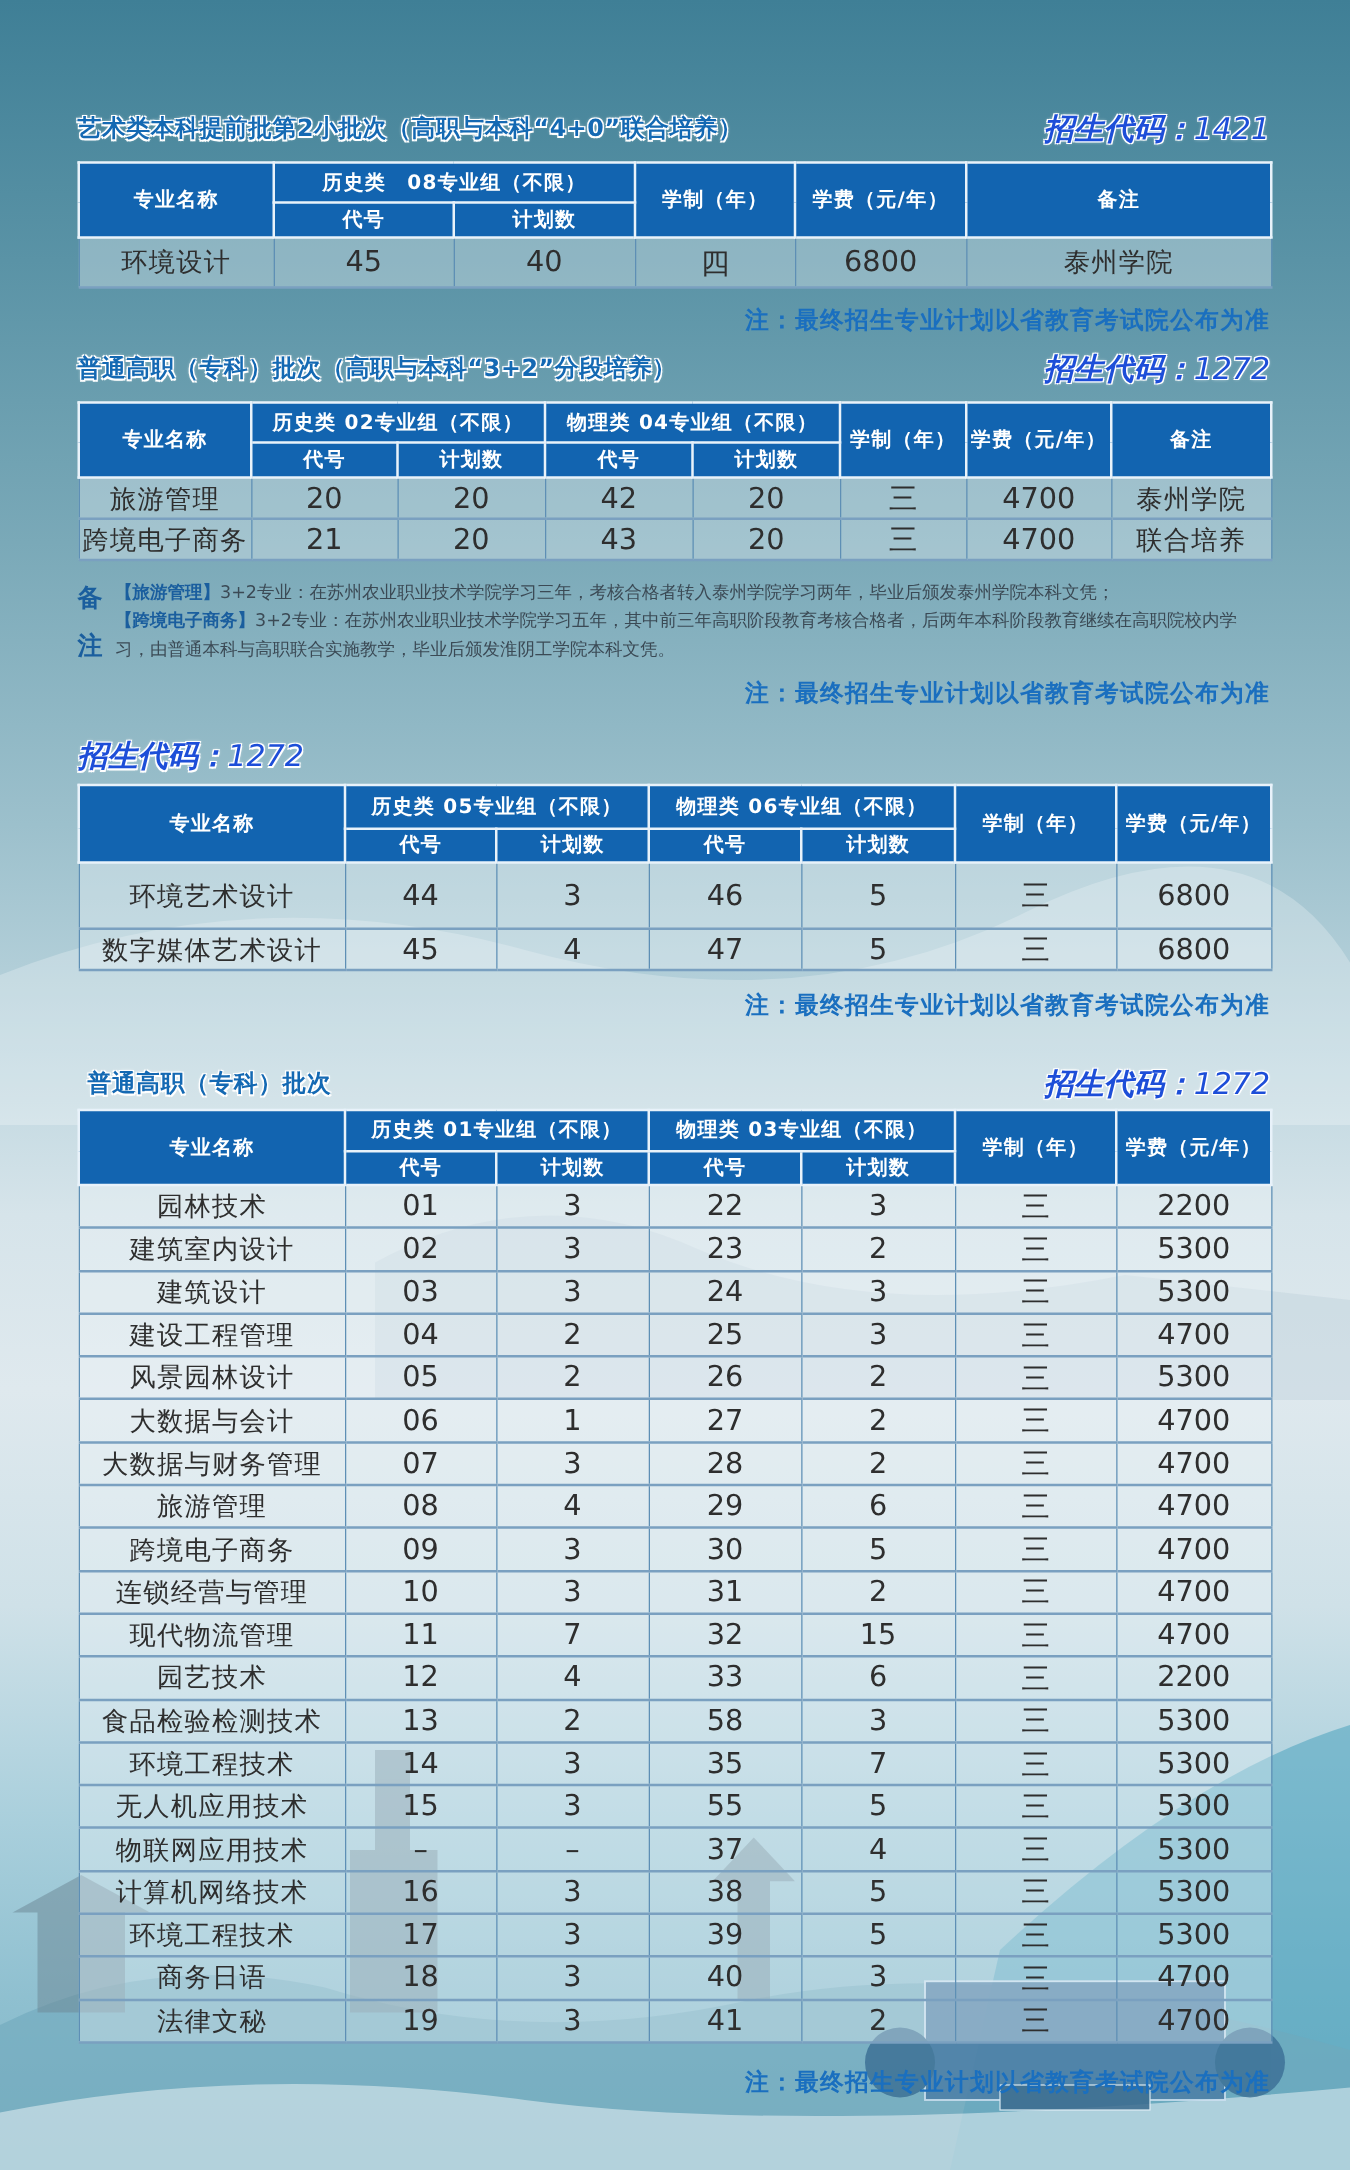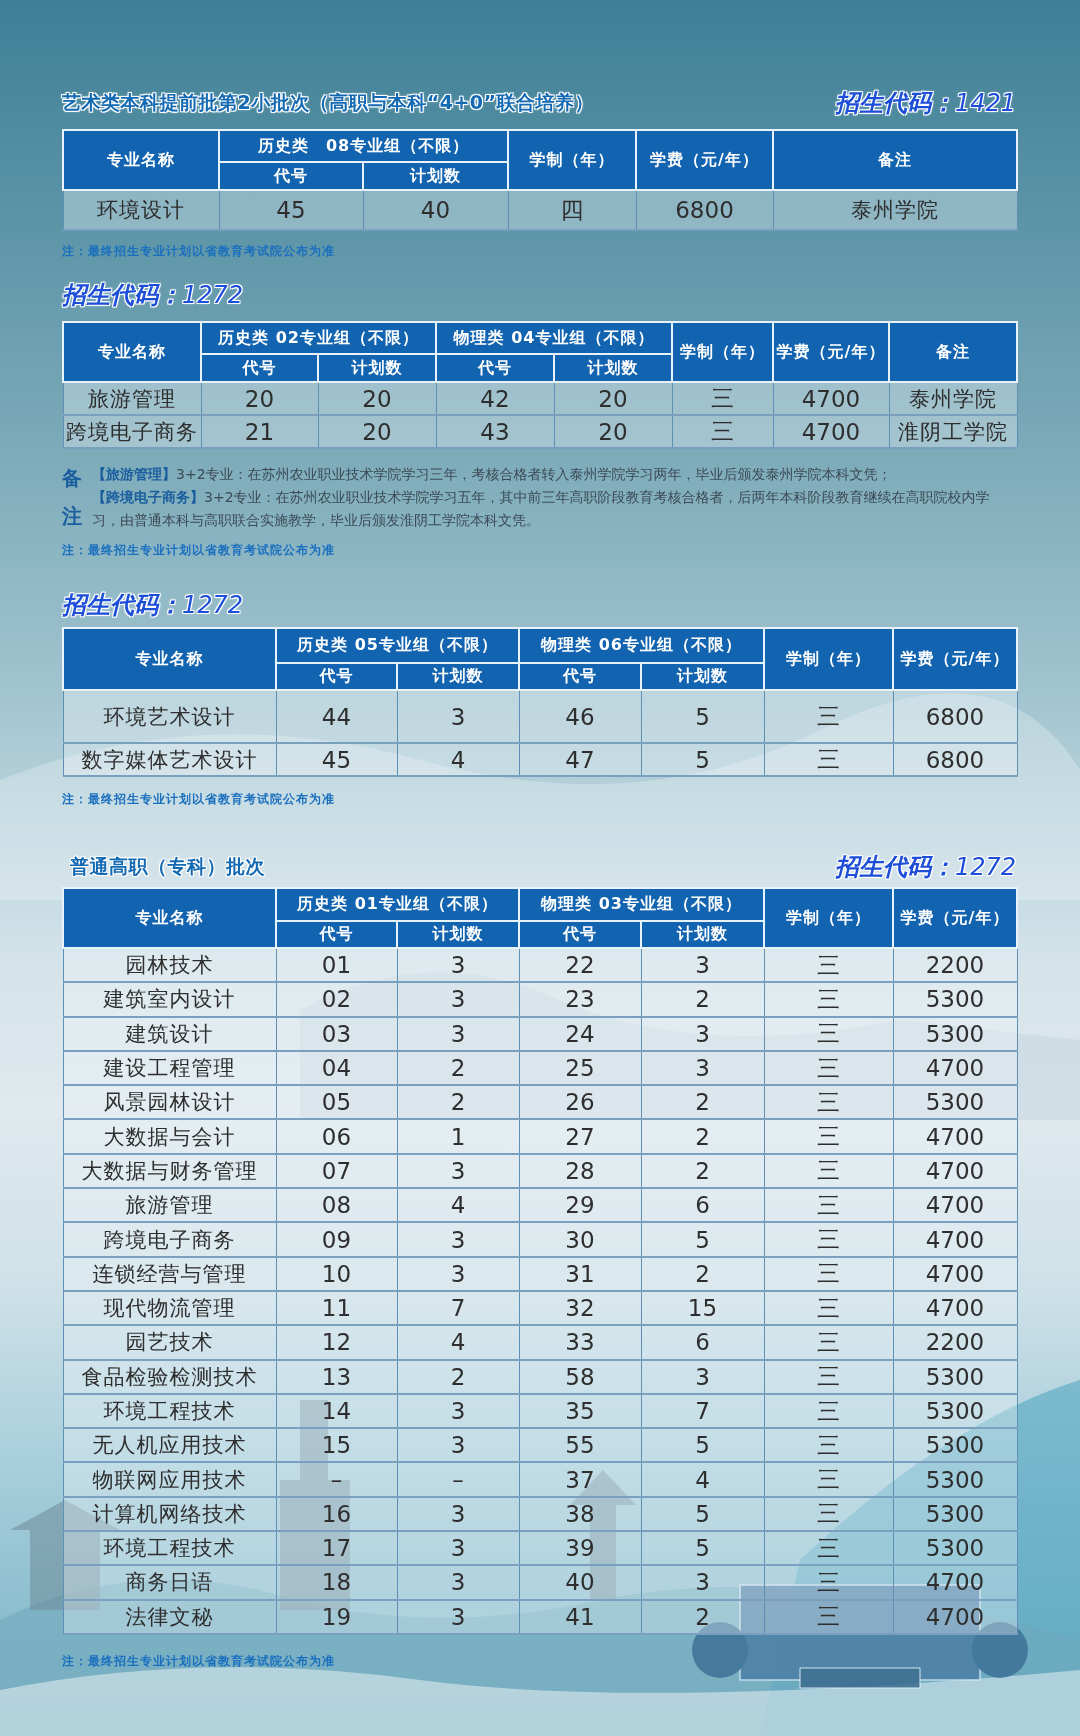--- a/index.html
+++ b/index.html
@@ -27,21 +27,21 @@
     border: 2px solid #e8f2fa; text-align: center; letter-spacing: 1px;
   }
   td {
     text-align: center; font-size: 23px; color: #2e2e2e;
     border-left: 1px solid #5e8fb5; border-right: 1px solid #5e8fb5;
     border-bottom: 2px solid #7aa0c0;
     background: rgba(240,246,250,0.35);
   }
   td.name { font-size: 21px; letter-spacing: 1px; }
   .note-line {
-    text-align: left; font-size: 12px; font-weight: bold; color: #1a6fbf; margin-top: 12px; letter-spacing: 1px;
+    text-align: right; font-size: 19px; font-weight: bold; color: #1a6fbf; margin-top: 12px; letter-spacing: 1px;
   }
   .remarks { display: flex; margin-top: 14px; }
   .remarks-label { width: 30px; font-size: 20px; font-weight: bold; color: #1a5e9e; display: flex; flex-direction: column; justify-content: space-between; padding: 2px 0; }
   .remarks-body { flex: 1; font-size: 14px; color: #3b4a55; line-height: 23px; }
   .remarks-body .tag { color: #1a5e9e; font-weight: bold; }
   .tall td { height: 34.3px; }
 </style>
 </head>
 <body>
 
@@ -103,20 +103,21 @@
       <td>6800</td>
       <td class="name">泰州学院</td>
     </tr>
   </tbody>
     </table>
   <div class="note-line">注：最终招生专业计划以省教育考试院公布为准</div>
 </div>
 
 <div class="section" style="top:262px;">
   <div class="sec-title-row">
+    <span class="sec-title">普通高职（专科）批次（高职与本科“3+2”分段培养）</span>
     <span class="code-wrap"><span>招生代码：</span><span class="num">1272</span></span>
   </div>
   <table style="margin-top:12px;">
     <colgroup>
         <col style="width:138px">
         <col style="width:117px">
         <col style="width:118px">
         <col style="width:118px">
         <col style="width:118px">
         <col style="width:101px">
@@ -149,21 +150,21 @@
       <td class="name">泰州学院</td>
     </tr>
     <tr style="height:33px;">
       <td class="name">跨境电子商务</td>
       <td>21</td>
       <td>20</td>
       <td>43</td>
       <td>20</td>
       <td>三</td>
       <td>4700</td>
-      <td class="name">淮阴工学院</td>
+      <td class="name">联合培养</td>
     </tr>
   </tbody>
     </table>
   <div class="remarks">
     <div class="remarks-label">
       <span>备</span>
       <span>注</span>
     </div>
     <div class="remarks-body">
       <div><span class="tag">【旅游管理】</span><span>3+2专业：在苏州农业职业技术学院学习三年，考核合格者转入泰州学院学习两年，毕业后颁发泰州学院本科文凭；</span></div>

